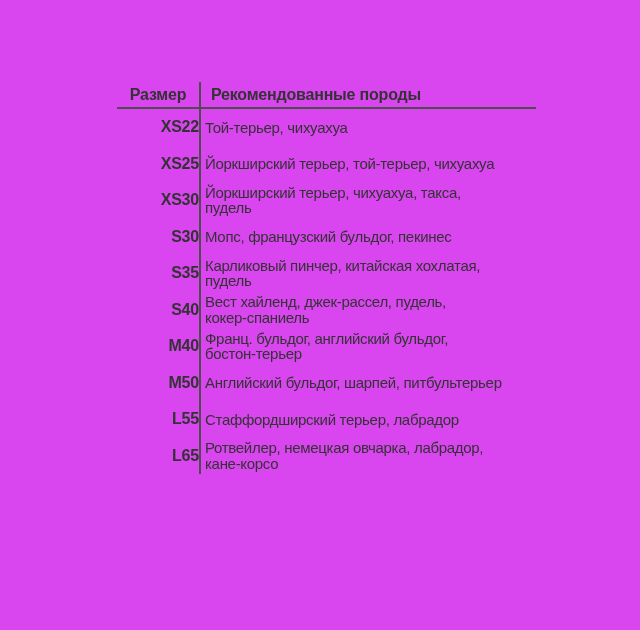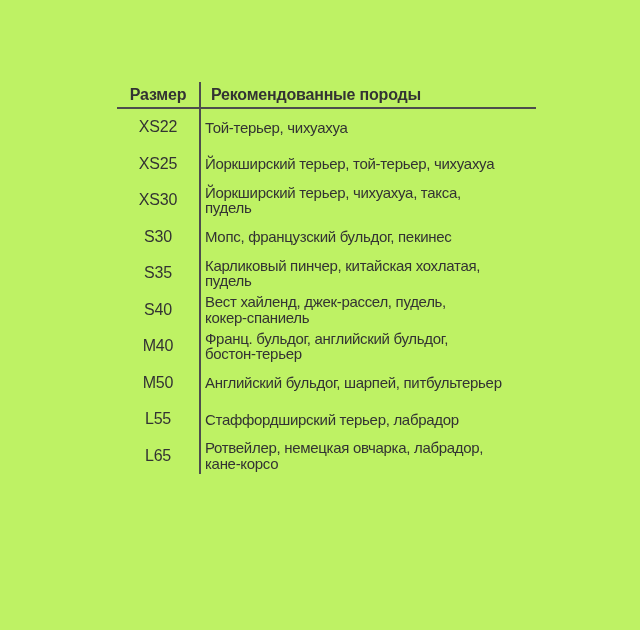--- a/index.html
+++ b/index.html
@@ -7,21 +7,21 @@
       width: 640px;
       height: 630px;
       background: #ffffff;
       font-family: "Liberation Sans", "DejaVu Sans", sans-serif;
     }
     .page {
       position: relative;
       width: 640px;
       height: 630px;
       overflow: hidden;
-      background: #bef264;
+      background: #d946ef;
     }
     table.size-table {
       position: absolute;
       left: 117px;
       top: 82px;
       border-collapse: collapse;
       table-layout: fixed;
       width: 419px;
       color: #333333;
     }
@@ -42,22 +42,22 @@
     th.breeds-h {
       text-align: left;
       padding-left: 10px;
     }
     tbody td {
       height: 36.5px;
       vertical-align: middle;
     }
     td.size-cell {
       border-right: 2px solid #4d4d4d;
-      text-align: center;
-      font-weight: normal;
+      text-align: right;
+      font-weight: bold;
       font-size: 16px;
       letter-spacing: -0.2px;
     }
     td.breeds-cell {
       padding-left: 4px;
       font-size: 15px;
       line-height: 15.5px;
       letter-spacing: -0.3px;
       white-space: pre-line;
     }

